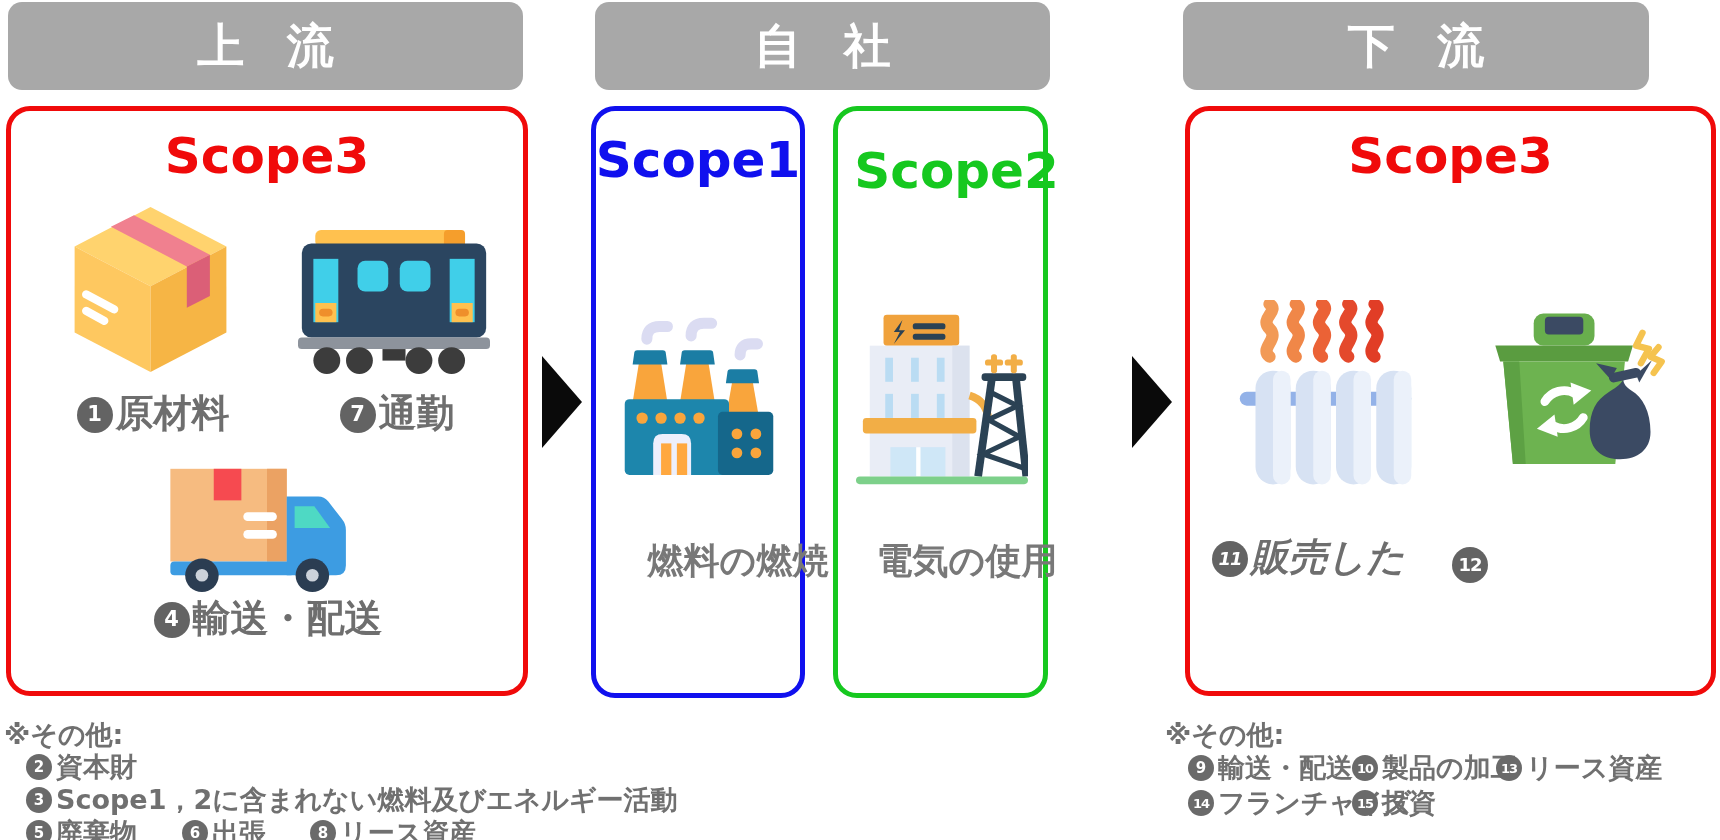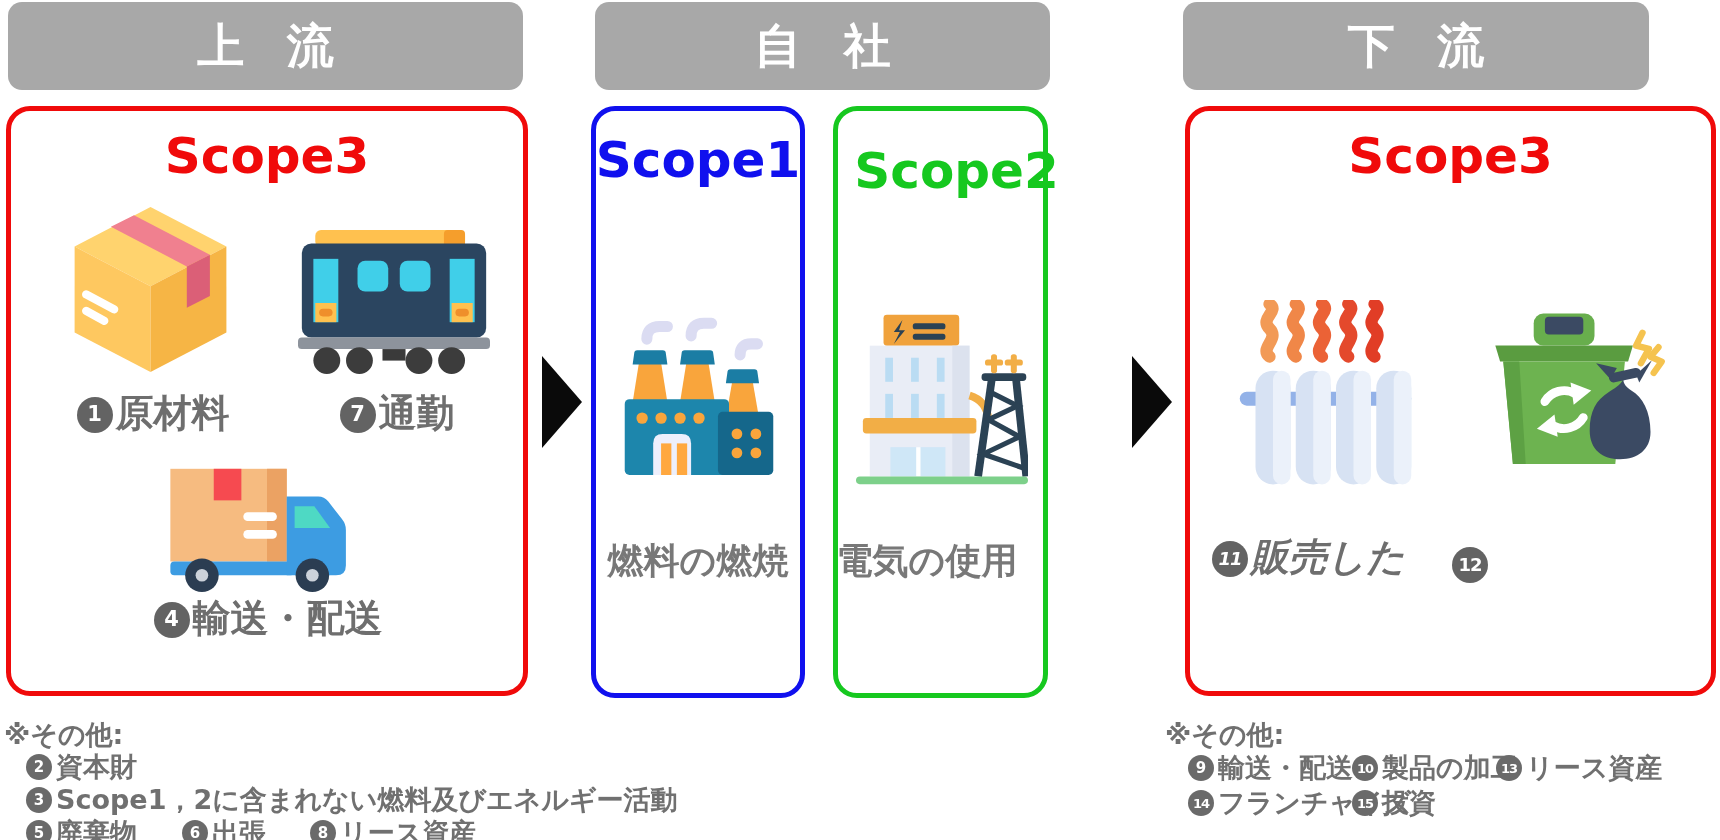--- a/index.html
+++ b/index.html
@@ -19,21 +19,21 @@
   .scope-title.blue{color:#1010ee;}
   .scope-title.green{color:#16c81f;}
   .icon{position:absolute;}
   .item-label{position:absolute;display:flex;align-items:flex-start;justify-content:center;gap:3px;
               color:#6e6e6e;font-size:38px;font-weight:bold;line-height:1.1;white-space:nowrap;}
   .item-label .lines{display:flex;flex-direction:column;text-align:left;}
   .badge{flex:0 0 auto;width:36px;height:36px;margin-top:4px;border-radius:50%;background:#636363;
          color:#fff;display:flex;align-items:center;justify-content:center;
          font-size:21px;font-weight:bold;}
   .badge.two-digit{font-size:18px;letter-spacing:-1px;}
-  .caption{position:absolute;text-align:center;font-size:36px;font-weight:bold;color:#787878;white-space:nowrap;}
+  .caption{position:absolute;text-align:center;font-size:36px;font-weight:bold;color:#787878;white-space:nowrap;margin-left:40px;}
   .arrow{position:absolute;width:0;height:0;border-top:46px solid transparent;
          border-bottom:46px solid transparent;border-left:40px solid #0a0a0a;}
   .note-heading{position:absolute;font-size:27px;font-weight:bold;color:#707070;white-space:nowrap;}
   .note-item{position:absolute;display:flex;align-items:center;gap:4px;font-size:27px;
              font-weight:bold;color:#707070;white-space:nowrap;}
   .nbadge{flex:0 0 auto;width:26px;height:26px;border-radius:50%;background:#6a6a6a;color:#fff;
           display:flex;align-items:center;justify-content:center;font-size:15px;font-weight:bold;}
   .nbadge.two-digit{font-size:13px;letter-spacing:-1px;}
 </style>
 </head>

